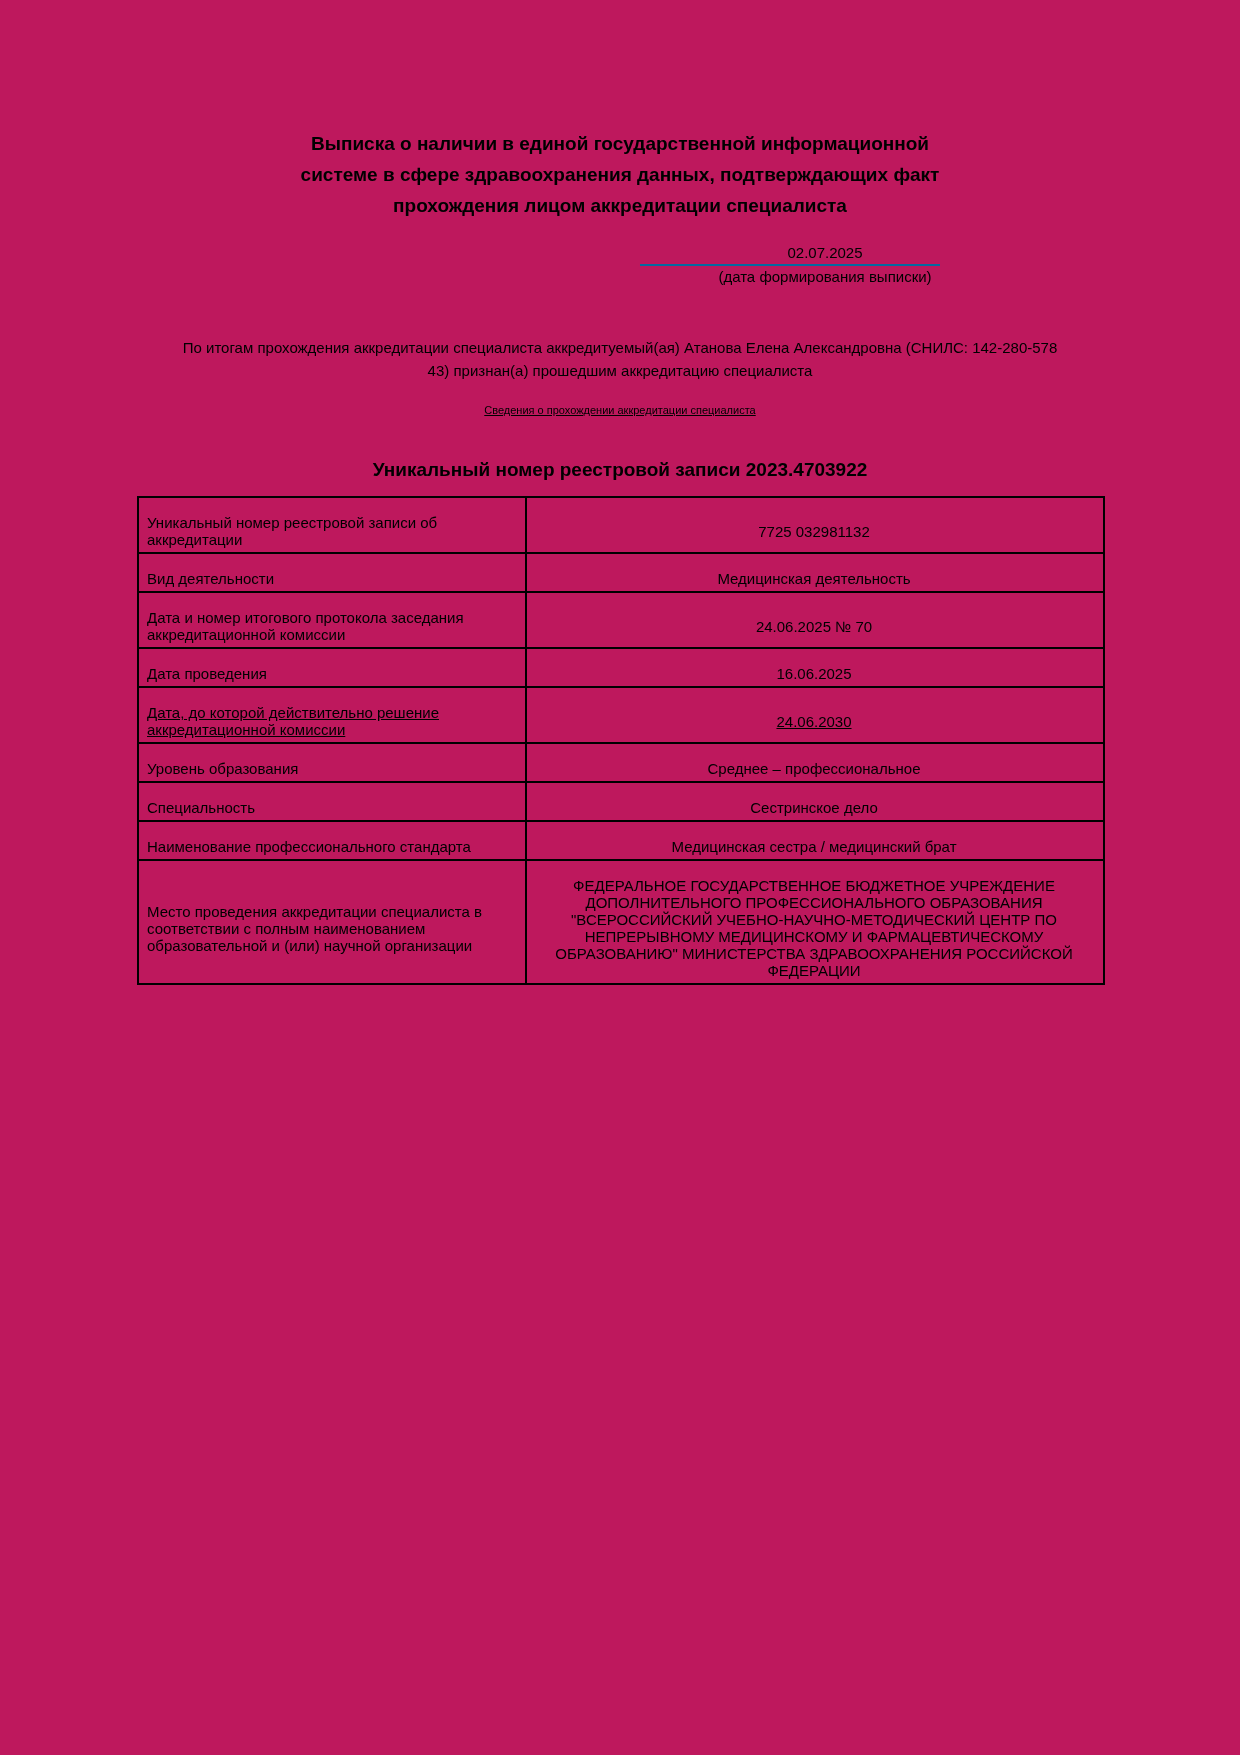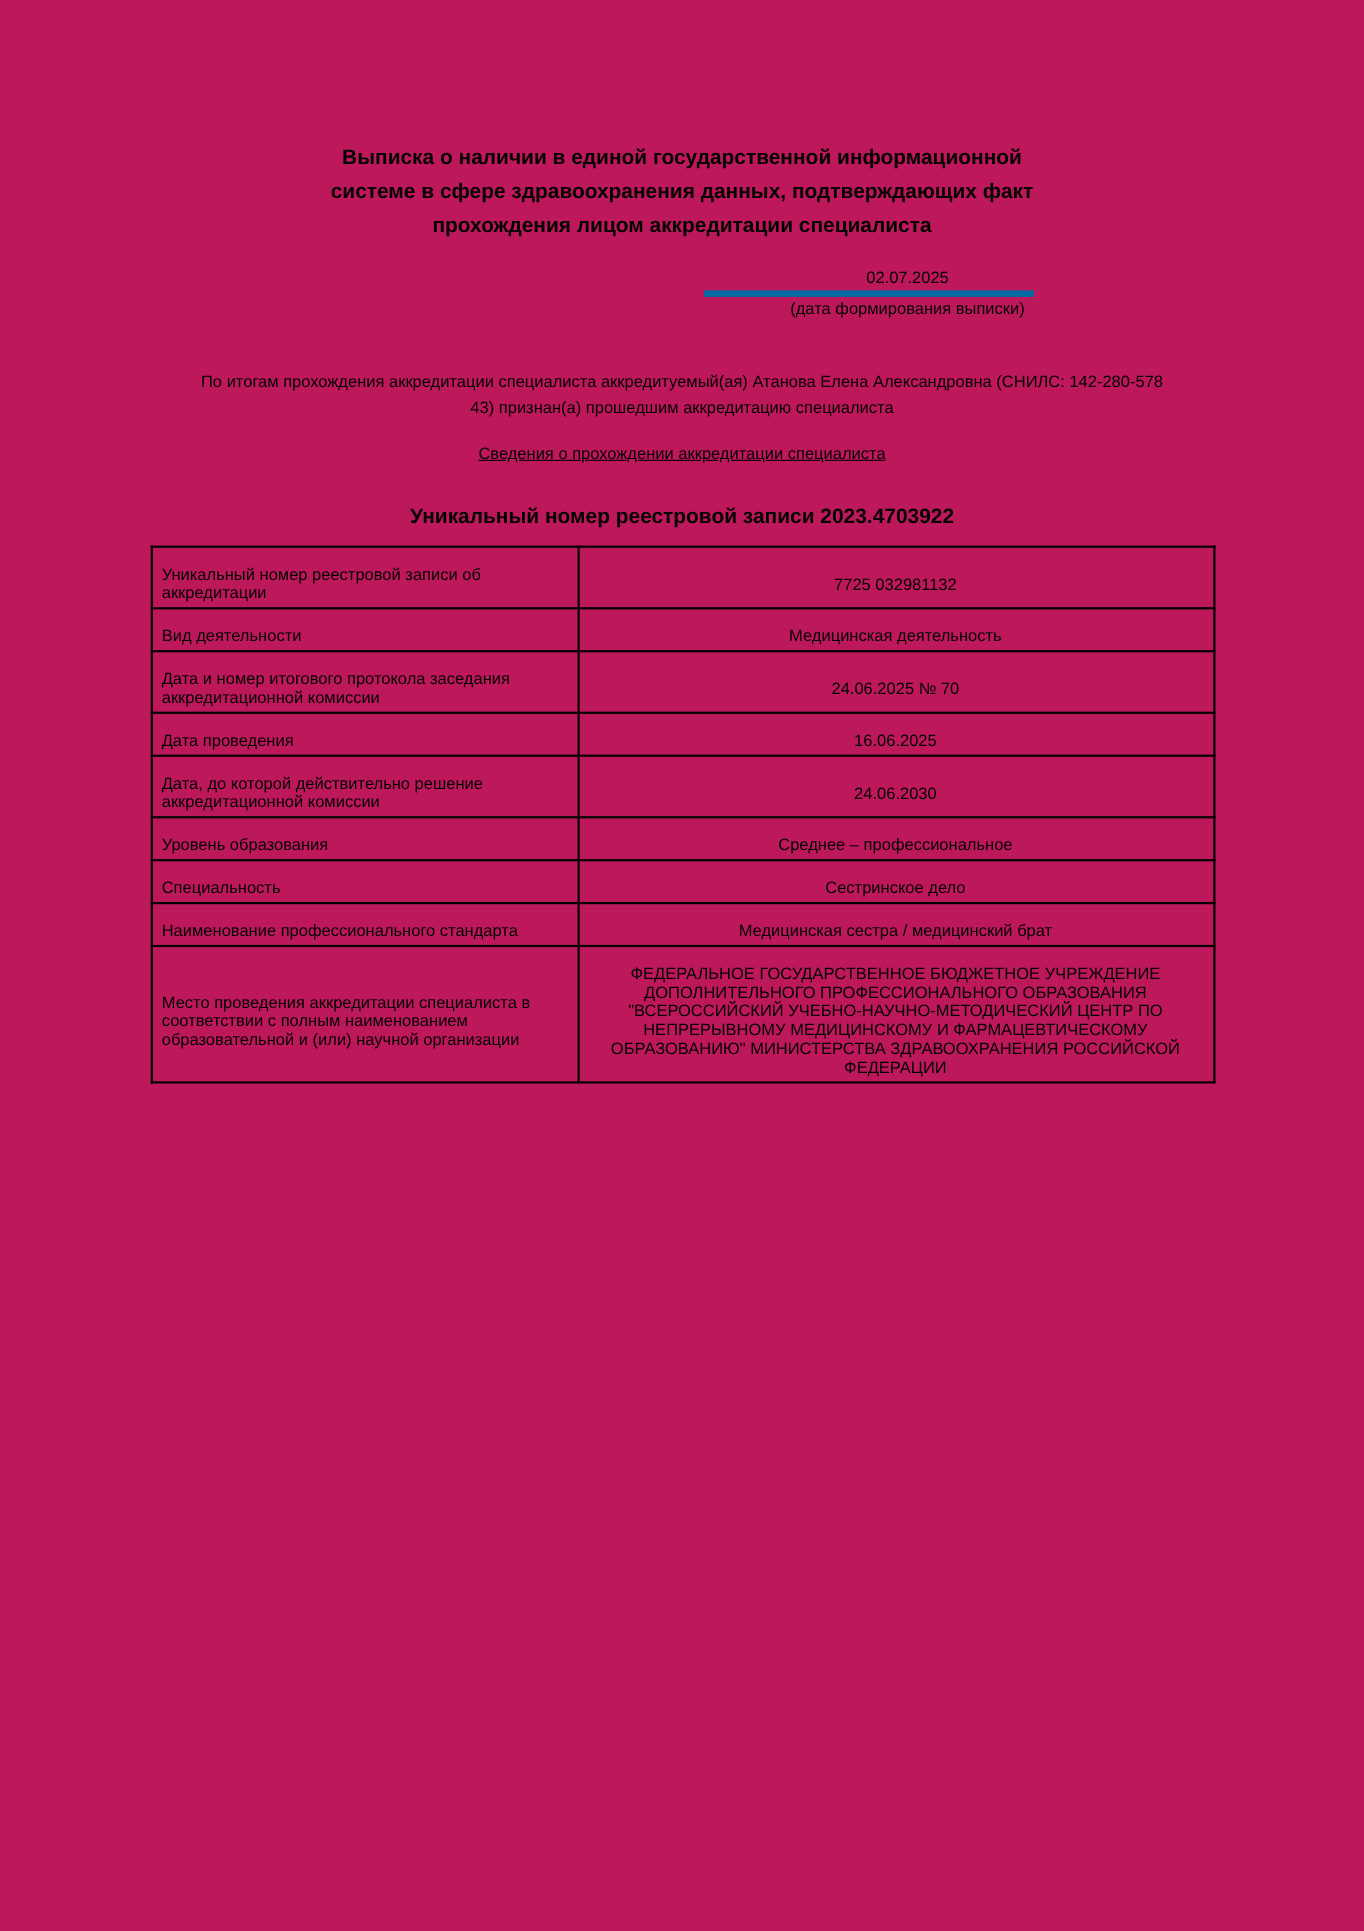--- a/index.html
+++ b/index.html
@@ -27,21 +27,21 @@
 
   .date-block {
     position: absolute;
     top: 244px;
     left: 640px;
     width: 300px;
     font-size: 15px;
     text-align: center;
   }
   .date-line {
-    border-bottom: 6px solid #0369a1;
+    border-bottom: 2px solid #0369a1;
     padding: 0 0 3px 70px;
   }
   .date-caption {
     padding-left: 70px;
     padding-top: 2px;
   }
 
   .intro {
     position: absolute;
     top: 336px;
@@ -51,21 +51,21 @@
     font-size: 15px;
     line-height: 23px;
   }
 
   .section-heading {
     position: absolute;
     top: 404px;
     left: 137px;
     width: 966px;
     text-align: center;
-    font-size: 15px;
+    font-size: 11px;
     text-decoration: underline;
   }
 
   .record-heading {
     position: absolute;
     top: 459px;
     left: 137px;
     width: 966px;
     text-align: center;
     font-size: 19px;
@@ -87,21 +87,21 @@
     vertical-align: middle;
     padding: 16px 10px 4px 8px;
     white-space: pre-line;
   }
   td.col-label { width: 388px; }
   td.col-value { width: 578px; text-align: center; }
   tr.r1  { height: 54px; }
   tr.r2  { height: 30px; }
   tr.r3  { height: 51px; }
   tr.r4  { height: 35px; }
-  tr.r5  { height: 41px; }
+  tr.r5  { height: 41px; text-decoration: underline; }
   tr.r6  { height: 52px; }
   tr.r7  { height: 36px; }
   tr.r8  { height: 31px; }
   tr.r9  { height: 37px; }
   tr.r10 { height: 121px; }
 </style>
 </head>
 <body>
 
 <div class="page">

